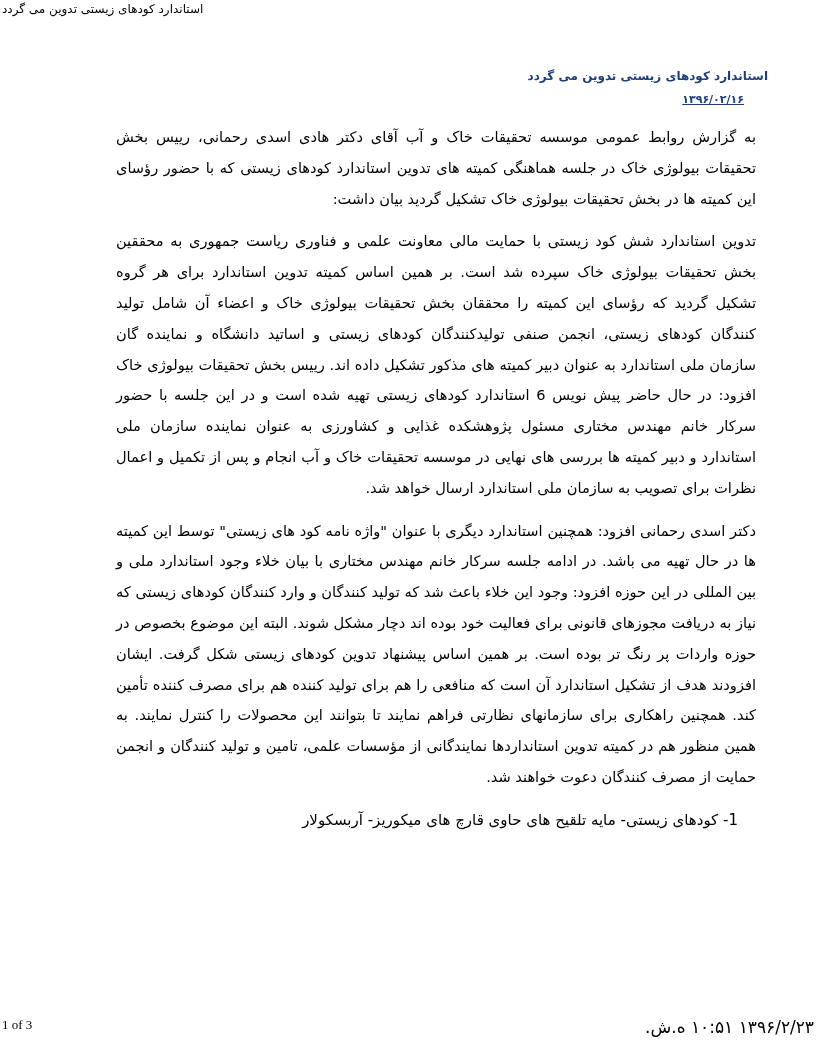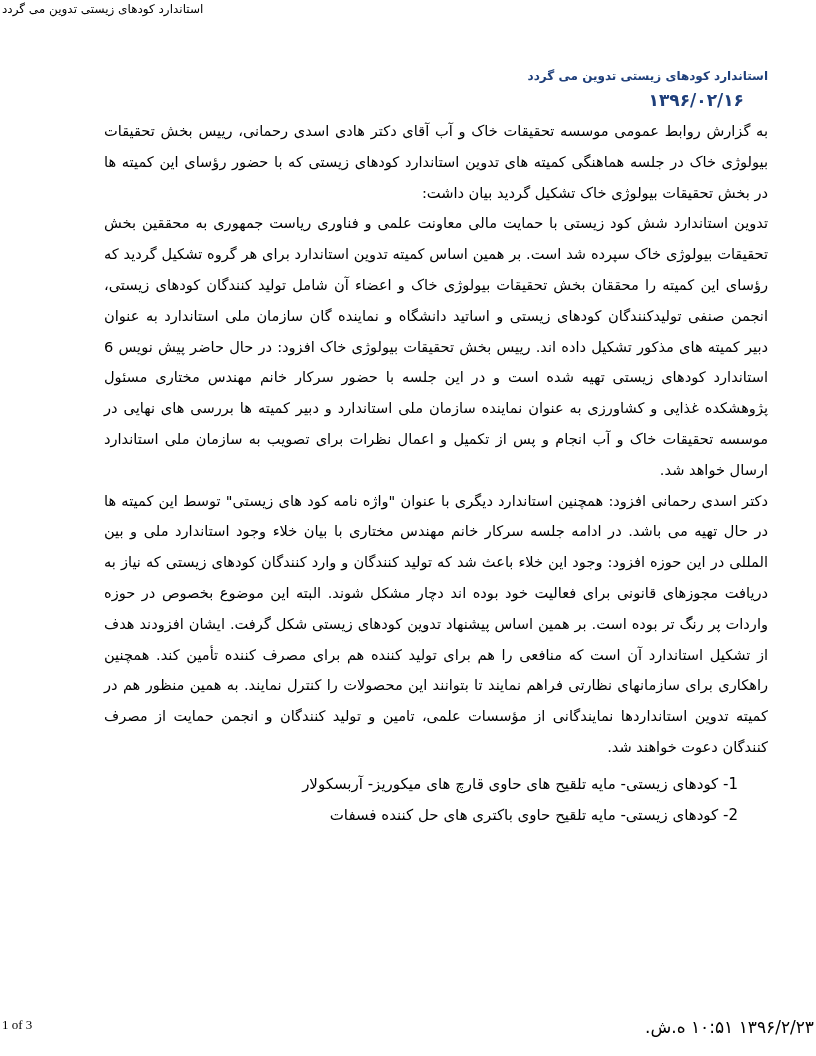--- a/index.html
+++ b/index.html
@@ -59,32 +59,33 @@
     .article-title {
       color: #1f3f7a;
       font-weight: bold;
       font-size: 12px;
       margin: 4px 0 0 0;
       line-height: 20px;
     }
     .article-date {
       color: #1f3f7a;
       font-weight: bold;
-      font-size: 17px;
+      font-size: 11px;
       margin: 4px 0 6px 0;
       line-height: 20px;
       padding-right: 24px;
+      text-decoration: underline;
     }
     .article-body {
       font-size: 14.6px;
       line-height: 30.8px;
       text-align: justify;
     }
     .article-body p {
-      margin: 0;
+      margin: 12px;
     }
     .article-list {
       list-style: none;
       margin: 6px 0 0 0;
       padding: 0 30px 0 0;
     }
     .article-list li {
       font-size: 15px;
       line-height: 31px;
     }
@@ -99,20 +100,19 @@
 <div class="article">
   <div class="article-title">استاندارد کودهای زیستی تدوین می گردد</div>
   <div class="article-date">۱۳۹۶/۰۲/۱۶</div>
   <div class="article-body">
     <p>به گزارش روابط عمومی موسسه تحقیقات خاک و آب آقای دکتر هادی اسدی رحمانی، رییس بخش تحقیقات بیولوژی خاک در جلسه هماهنگی کمیته های تدوین استاندارد کودهای زیستی که با حضور رؤسای این کمیته ها در بخش تحقیقات بیولوژی خاک تشکیل گردید بیان داشت:</p>
     <p>تدوین استاندارد شش کود زیستی با حمایت مالی معاونت علمی و فناوری ریاست جمهوری به محققین بخش تحقیقات بیولوژی خاک سپرده شد است. بر همین اساس کمیته تدوین استاندارد برای هر گروه تشکیل گردید که رؤسای این کمیته را محققان بخش تحقیقات بیولوژی خاک و اعضاء آن شامل تولید کنندگان کودهای زیستی، انجمن صنفی تولیدکنندگان کودهای زیستی و اساتید دانشگاه و نماینده گان سازمان ملی استاندارد به عنوان دبیر کمیته های مذکور تشکیل داده اند. رییس بخش تحقیقات بیولوژی خاک افزود: در حال حاضر پیش نویس 6 استاندارد کودهای زیستی تهیه شده است و در این جلسه با حضور سرکار خانم مهندس مختاری مسئول پژوهشکده غذایی و کشاورزی به عنوان نماینده سازمان ملی استاندارد و دبیر کمیته ها بررسی های نهایی در موسسه تحقیقات خاک و آب انجام و پس از تکمیل و اعمال نظرات برای تصویب به سازمان ملی استاندارد ارسال خواهد شد.</p>
     <p>دکتر اسدی رحمانی افزود: همچنین استاندارد دیگری با عنوان "واژه نامه کود های زیستی" توسط این کمیته ها در حال تهیه می باشد. در ادامه جلسه سرکار خانم مهندس مختاری با بیان خلاء وجود استاندارد ملی و بین المللی در این حوزه افزود: وجود این خلاء باعث شد که تولید کنندگان و وارد کنندگان کودهای زیستی که نیاز به دریافت مجوزهای قانونی برای فعالیت خود بوده اند دچار مشکل شوند. البته این موضوع بخصوص در حوزه واردات پر رنگ تر بوده است. بر همین اساس پیشنهاد تدوین کودهای زیستی شکل گرفت. ایشان افزودند هدف از تشکیل استاندارد آن است که منافعی را هم برای تولید کننده هم برای مصرف کننده تأمین کند. همچنین راهکاری برای سازمانهای نظارتی فراهم نمایند تا بتوانند این محصولات را کنترل نمایند. به همین منظور هم در کمیته تدوین استانداردها نمایندگانی از مؤسسات علمی، تامین و تولید کنندگان و انجمن حمایت از مصرف کنندگان دعوت خواهند شد.</p>
   </div>
   <ul class="article-list">
     <li>1- کودهای زیستی- مایه تلقیح های حاوی قارچ های میکوریز- آربسکولار</li>
-    <li>2- کودهای زیستی- مایه تلقیح حاوی باکتری های حل کننده فسفات</li>
   </ul>
 </div>
 
 <div class="print-footer">
   <span class="pf-left">1 of 3</span>
   <span class="pf-right">۱۳۹۶/۲/۲۳ ۱۰:۵۱ ه.ش.</span>
 </div>
 
 </body></html>

